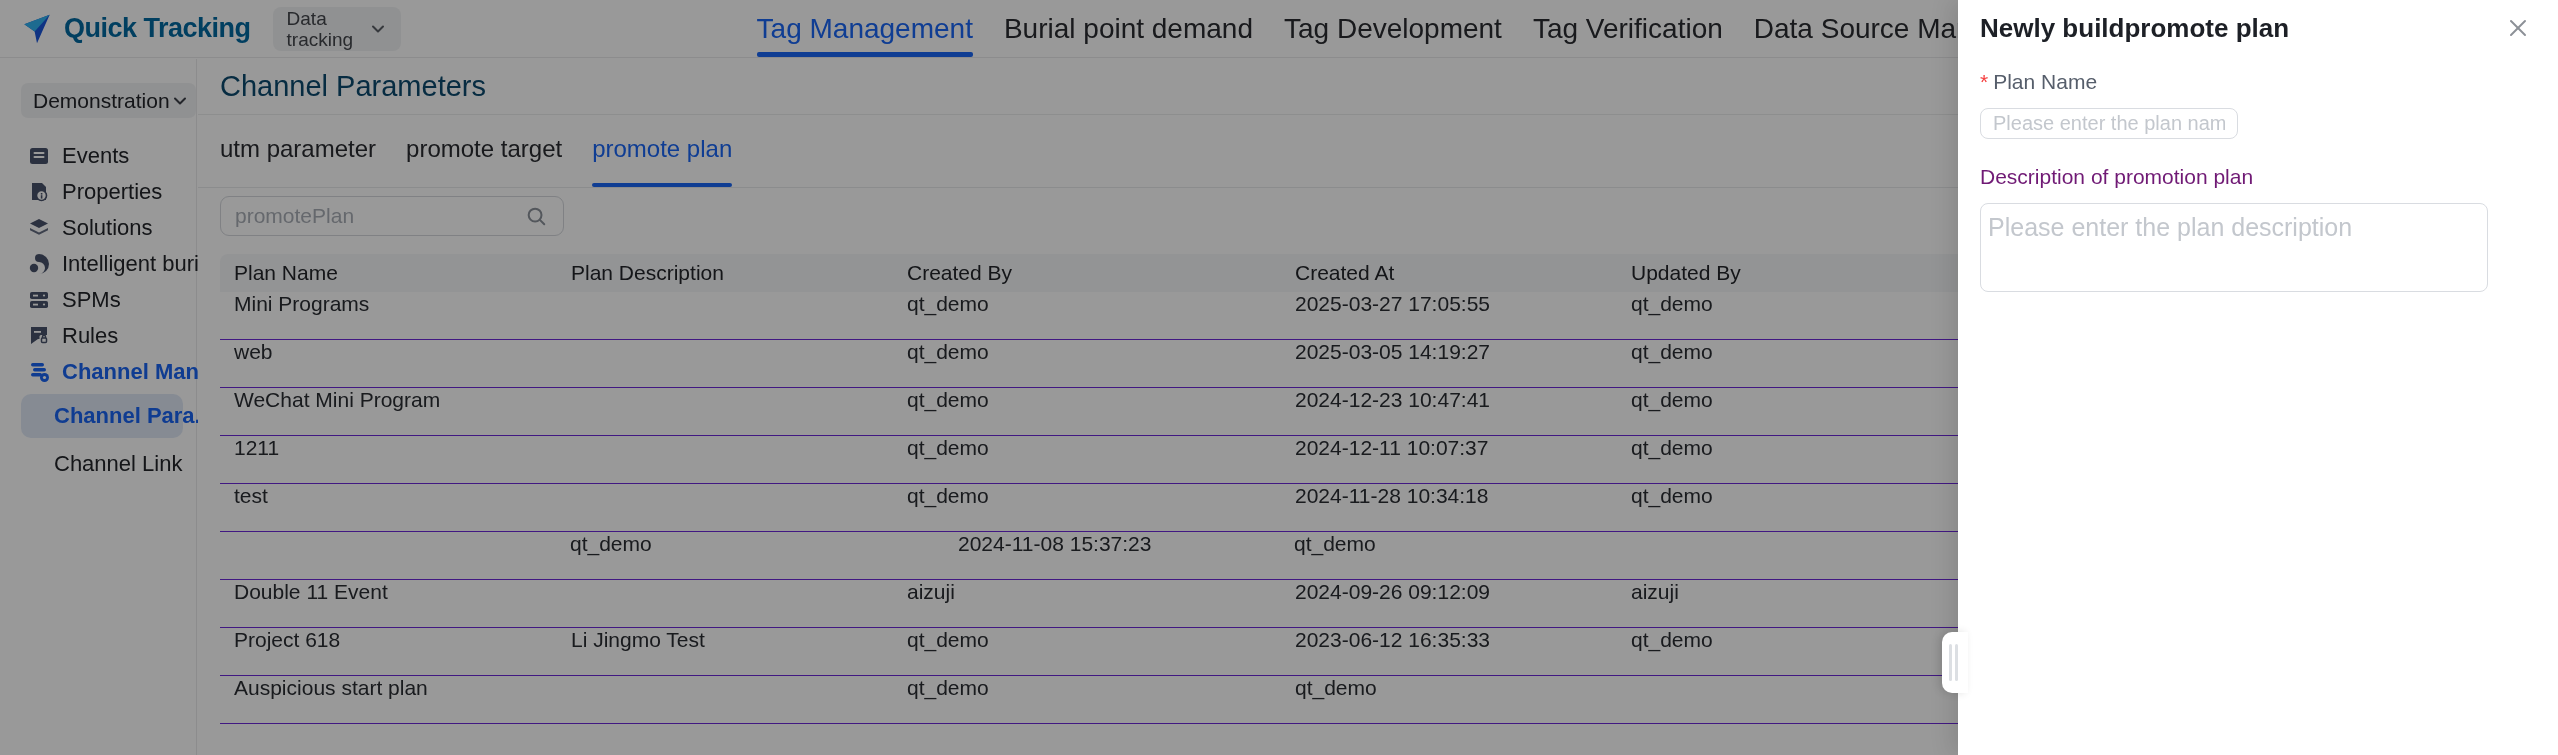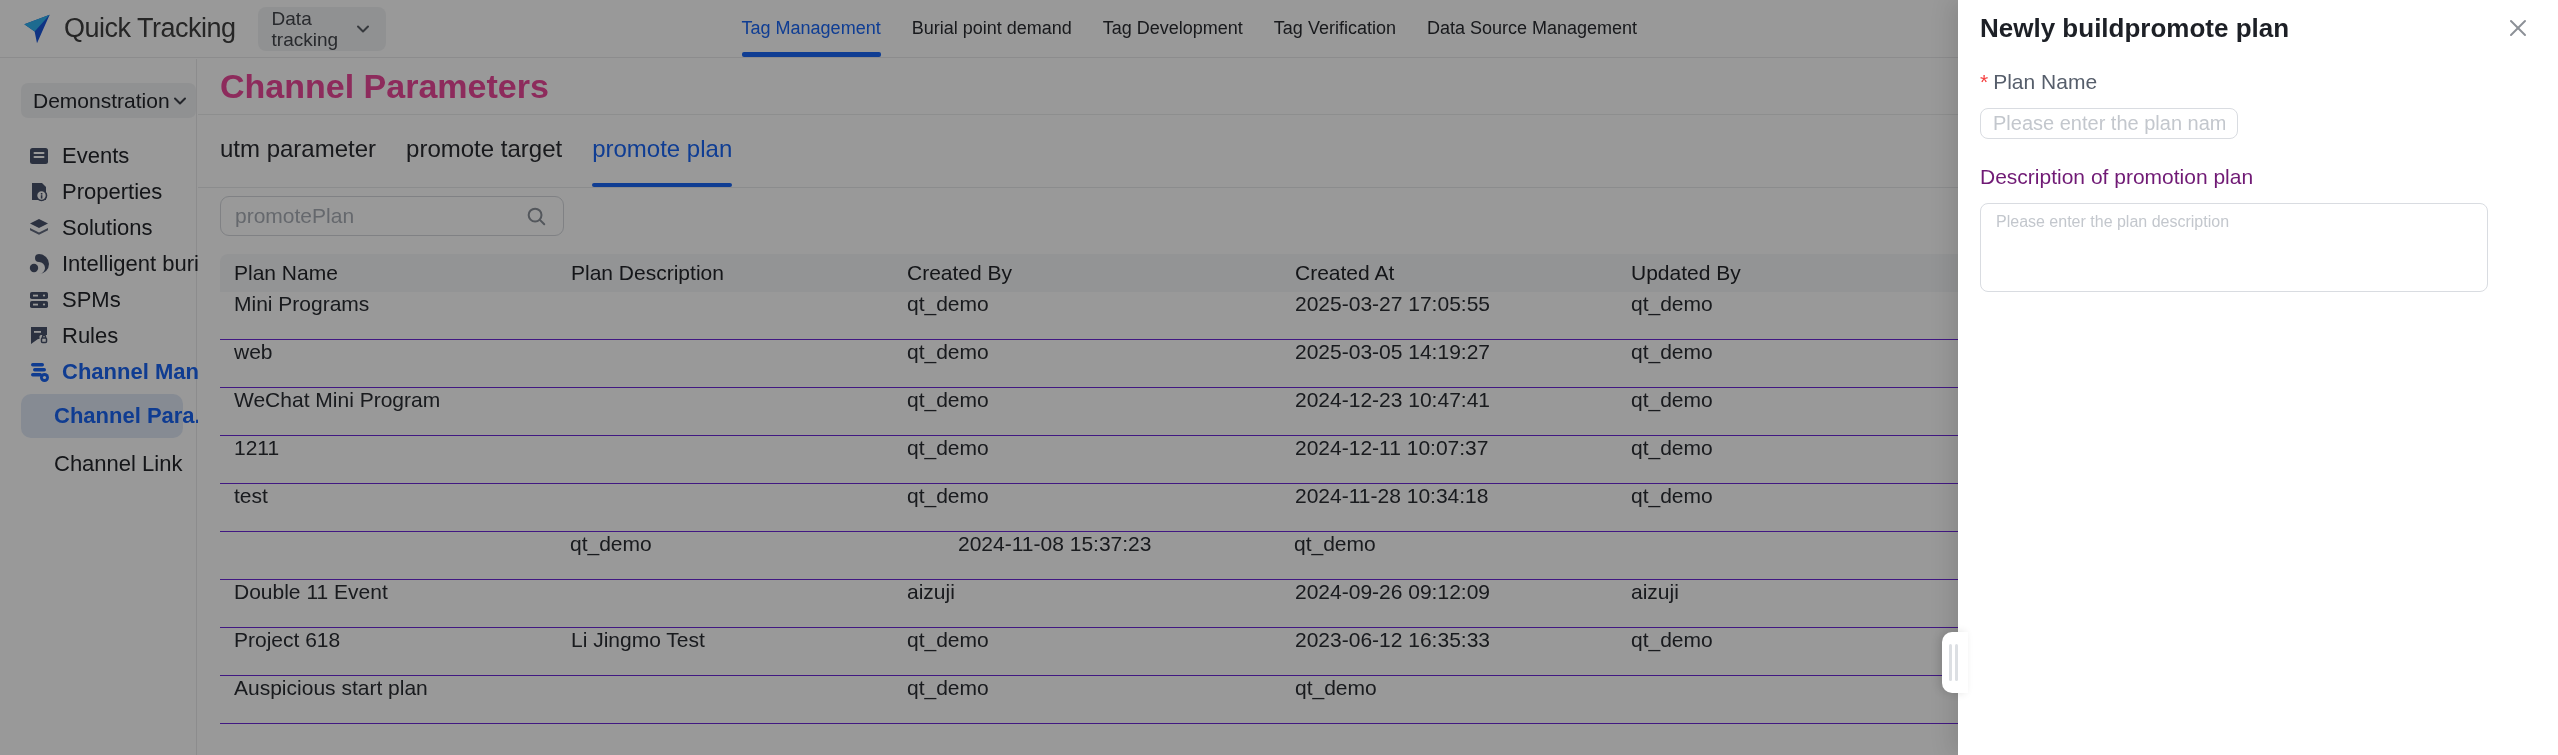--- a/index.html
+++ b/index.html
@@ -6,26 +6,26 @@
   html,body { width:2558px; height:755px; overflow:hidden; }
   body { font-family:"Liberation Sans","DejaVu Sans",sans-serif; background:#fff; position:relative; color:#23262b; }
 
   
   .app { position:absolute; inset:0; background:#fff; }
 
   
   .navbar { position:absolute; top:0; left:0; right:0; height:58px; background:#fff;
             border-bottom:1px solid #e9eaec; display:flex; align-items:center; }
   .brand { display:flex; align-items:center; padding-left:18px; }
-  .brand-name { font-size:27px; font-weight:400; color:#404040; letter-spacing:-0.5px; margin-left:8px; }
+  .brand-name { font-size:27px; font-weight:700; color:#0369a1; letter-spacing:-0.5px; margin-left:8px; }
   .workspace { margin-left:22px; width:128px; height:44px; background:#f1f2f4; border-radius:8px;
                display:flex; align-items:center; padding:0 10px 0 14px; cursor:pointer; }
   .workspace-text { font-size:19px; line-height:21px; color:#43464c; flex:1; }
   .nav-tabs { display:flex; align-items:center; gap:31px; margin-left:356px; height:100%; }
-  .nav-tab { position:relative; font-size:18px; color:#2a2c31; height:100%; display:flex; align-items:center; cursor:pointer; white-space:nowrap; }
+  .nav-tab { position:relative; font-size:28px; color:#2a2c31; height:100%; display:flex; align-items:center; cursor:pointer; white-space:nowrap; }
   .nav-tab.active { color:#1a66f5; font-weight:500; }
   .nav-tab.active .tab-underline { position:absolute; left:0; right:0; bottom:0; height:5px; background:#1a66f5; border-radius:2px; }
 
   
   .sidebar { position:absolute; top:59px; left:0; bottom:0; width:197px; background:#fff; border-right:1px solid #e9eaec;padding-left:8px; }
   .project-select { margin:24px 9px 0 13px; width:175px; height:35px; background:#f1f2f4; border-radius:7px;
                     display:flex; align-items:center; padding:0 12px; cursor:pointer; }
   .project-select span { flex:1; font-size:21px; color:#23262b; }
   .menu { margin-top:20px; }
   .menu-item { height:36px; display:flex; align-items:center; padding-left:18px; cursor:pointer; }
@@ -33,21 +33,21 @@
   .menu-item.active-parent .mi-label { color:#1a64f2; font-weight:700; }
   .menu-item .caret { margin-left:8px; }
   .submenu-item { height:44px; margin:4px 13px 0 13px; border-radius:10px; display:flex; align-items:center; padding-left:33px;
                   font-size:22px; color:#23262b; cursor:pointer; white-space:nowrap; }
   .submenu-item.selected { background:#dfe8f6; color:#1a64f2; font-weight:700; }
   .mi-icon { width:26px; height:26px; flex:0 0 26px; display:flex; align-items:center; justify-content:center; }
 
   
   .main { position:absolute; top:59px; left:198px; right:0; bottom:0; background:#fff; }
   .page-title-bar { height:56px; border-bottom:1px solid #eceded; display:flex; align-items:center; padding-left:22px; }
-  .page-title { font-size:34px; font-weight:700; color:#ec4899; }
+  .page-title { font-size:29px; font-weight:400; color:#0c4a6e; }
   .content-tabs { height:73px; border-bottom:1px solid #e8e9eb; display:flex; align-items:flex-end; gap:30px; padding-left:22px; }
   .content-tab { position:relative; font-size:24px; color:#2a2c31; padding-bottom:24px; cursor:pointer; white-space:nowrap; }
   .content-tab.active { color:#1a66f5; font-weight:500; }
   .content-tab.active::after { content:""; position:absolute; left:0; right:0; bottom:0; height:4px; background:#1a66f5; border-radius:2px; }
 
   .toolbar { padding:8px 0 0 22px; }
   .search-box { width:344px; height:40px; border:1.5px solid #d5d8dd; border-radius:9px; display:flex; align-items:center; padding:0 14px; background:#fff; }
   .search-box input { border:none; outline:none; flex:1; font-size:21px; color:#23262b; background:transparent; font-family:inherit; }
   .search-box input::placeholder { color:#a9aeb6; }
 
@@ -69,21 +69,21 @@
   .drawer-title { font-size:26px; font-weight:600; color:#1d2026; line-height:36px; flex:1; }
   .drawer-close { width:36px; height:36px; display:flex; align-items:center; justify-content:center; cursor:pointer; margin-top:0; }
   .drawer-body { padding:24px 22px 0 22px; }
   .field-label { font-size:21px; margin-bottom:14px; }
   .label-plan { color:#565e6b; }
   .label-desc { color:#701a75; margin-top:26px; }
   .req { color:#f53f3f; margin-right:5px; }
   .text-input { width:258px; height:31px; border:1px solid #d9dce1; border-radius:8px; padding:0 12px; font-size:20px;
                 color:#23262b; outline:none; font-family:inherit; }
   .text-input::placeholder { color:#c3c7cd; }
-  .textarea { width:508px; height:89px; border:1px solid #d9dce1; border-radius:8px; padding:9px 15px; font-size:16px;
+  .textarea { width:508px; height:89px; border:1px solid #d9dce1; border-radius:8px; padding:9px 7px; font-size:25px;
               color:#23262b; outline:none; resize:none; font-family:inherit; }
   .textarea::placeholder { color:#c3c7cd; }
   .drag-handle { position:absolute; left:-16px; top:632px; width:26px; height:61px; background:#fff;
                  border-radius:10px 0 0 10px; box-shadow:-3px 0 8px rgba(0,0,0,0.12); cursor:ew-resize; }
   .drag-handle::before, .drag-handle::after { content:""; position:absolute; top:12px; width:2.5px; height:37px; background:#dcdfe3; border-radius:2px; }
   .drag-handle::before { left:7px; } .drag-handle::after { left:13px; }
 </style>
 </head>
 <body>
 

